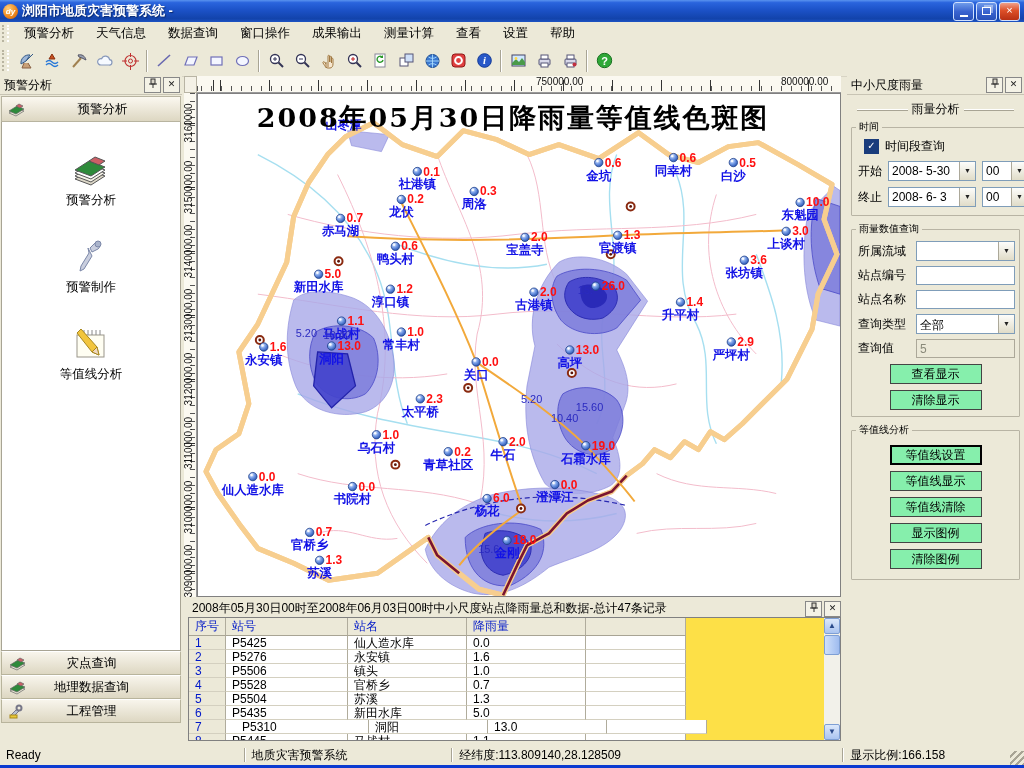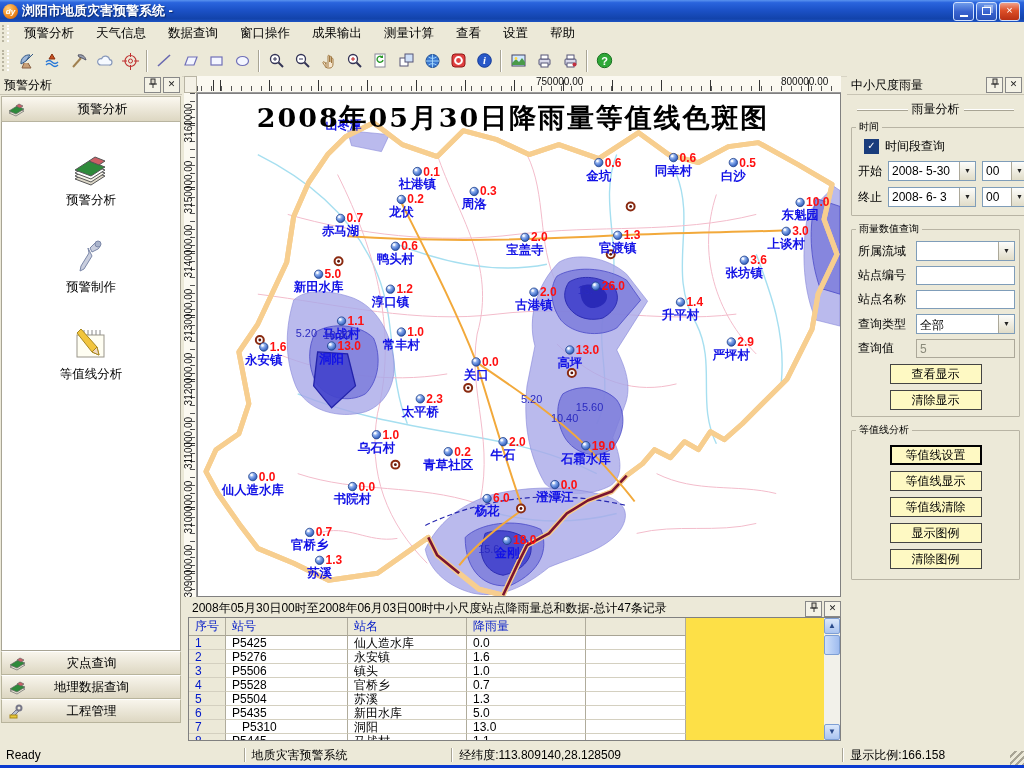--- a/index.html
+++ b/index.html
@@ -77,21 +77,21 @@
   .rprow{display:flex;align-items:center;margin:6px 4px;}
   .rprow label{width:30px;margin-left:2px;}
   .combo{display:flex;height:20px;border:1px solid #7F9DB9;background:#fff;box-sizing:border-box;}
   .combo .val{flex:1;padding:2px 2px 0 3px;font-size:12px;overflow:hidden;white-space:nowrap;}
   .combo .arrow{width:15px;background:linear-gradient(180deg,#fdfdfb,#e0dcc8);border-left:1px solid #aca899;
     font-size:7px;line-height:18px;text-align:center;color:#222;}
   .rprow2{display:flex;align-items:center;margin:5px 4px;}
   .rprow2 label{width:58px;margin-left:2px;}
   .txt{height:19px;border:1px solid #7F9DB9;background:#fff;box-sizing:border-box;flex:1;padding:2px 3px 0;}
   .txt.dis{background:#ECE9D8;color:#8a8a7a;border-color:#aca899;}
-  .rp-btn{display:block;width:92px;height:20px;margin:6px auto;background:#fef9c3;
+  .rp-btn{display:block;width:92px;height:20px;margin:6px auto;background:#86efac;
     border:1px solid #444;font-size:12px;text-align:center;line-height:18px;box-sizing:border-box;}
   .rp-btn.def{border:2px solid #000;line-height:16px;}
   
   #bp-title{height:20px;display:flex;align-items:flex-end;}
   #bp-title .ttl{flex:1;padding-left:6px;font-size:12px;}
   #bp-view{position:absolute;left:2px;top:20px;width:653px;height:124px;background:#fde047;border:1px solid #808080;box-sizing:border-box;overflow:hidden;}
   .trow{display:flex;height:14px;}
   .trow.head{height:18px;}
   .tcell{box-sizing:border-box;border-right:1px solid #b0ac9c;border-bottom:1px solid #d4d0c0;
     padding:0 0 0 6px;font-size:12px;line-height:14px;white-space:nowrap;overflow:hidden;background:#fff;}
@@ -702,21 +702,21 @@
         </div>
         <div class="trow">
           <div class="tcell num" style="width: 37px;">6</div>
           <div class="tcell" style="width: 122px;">P5435</div>
           <div class="tcell" style="width: 119px;">新田水库</div>
           <div class="tcell" style="width: 119px;">5.0</div>
           <div class="tcell" style="width: 100px;"></div>
         </div>
         <div class="trow">
           <div class="tcell num" style="width: 37px;">7</div>
-          <div class="tcell" style="width: 122px; padding-left: 16px;">P5310</div>
+          <div class="tcell" style="width: 143px; padding-left: 16px;">P5310</div>
           <div class="tcell" style="width: 119px;">洞阳</div>
           <div class="tcell" style="width: 119px;">13.0</div>
           <div class="tcell" style="width: 100px;"></div>
         </div>
         <div class="trow">
           <div class="tcell num" style="width: 37px;">8</div>
           <div class="tcell" style="width: 122px;">P5445</div>
           <div class="tcell" style="width: 119px;">马战村</div>
           <div class="tcell" style="width: 119px;">1.1</div>
           <div class="tcell" style="width: 100px;"></div>

